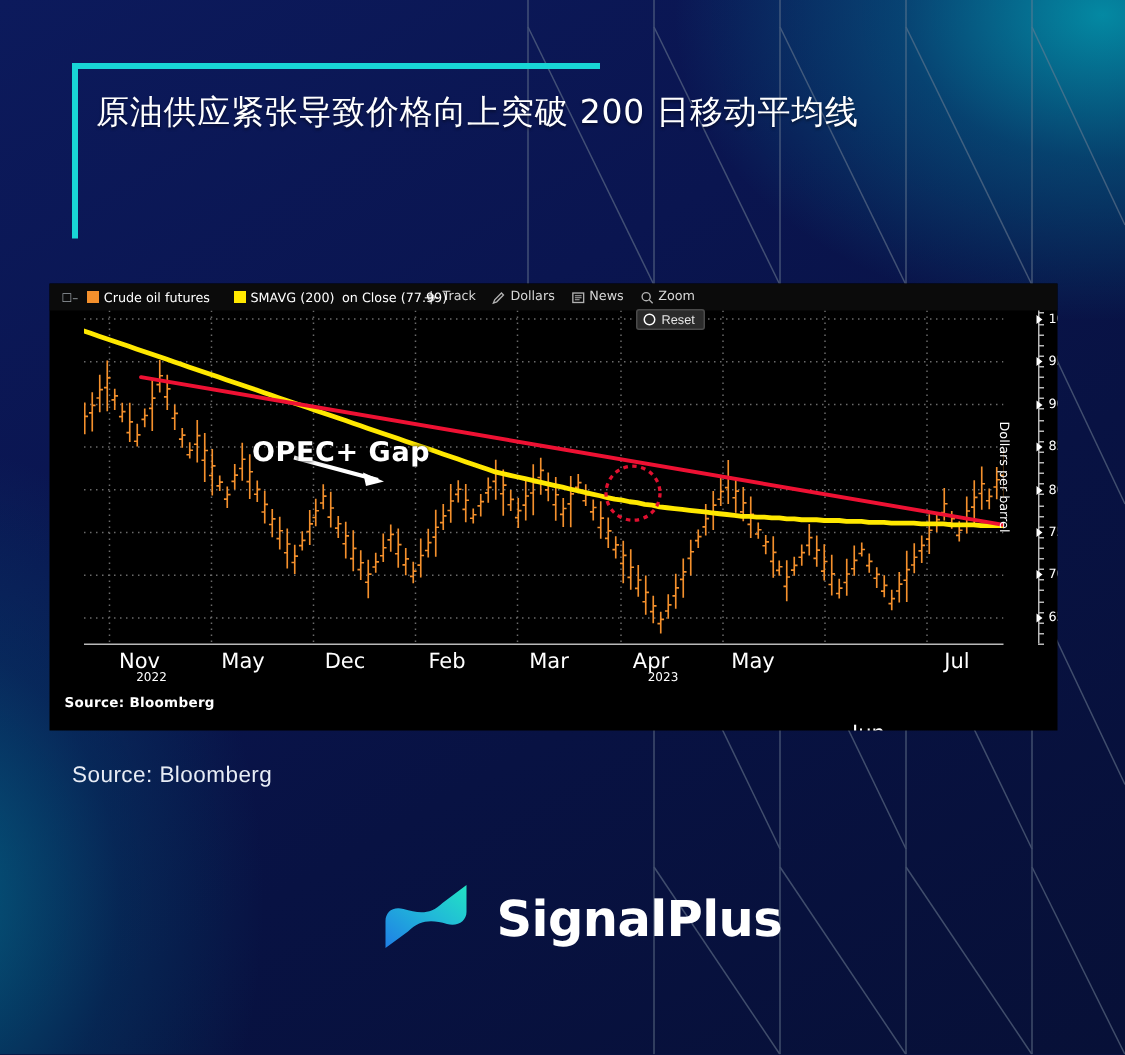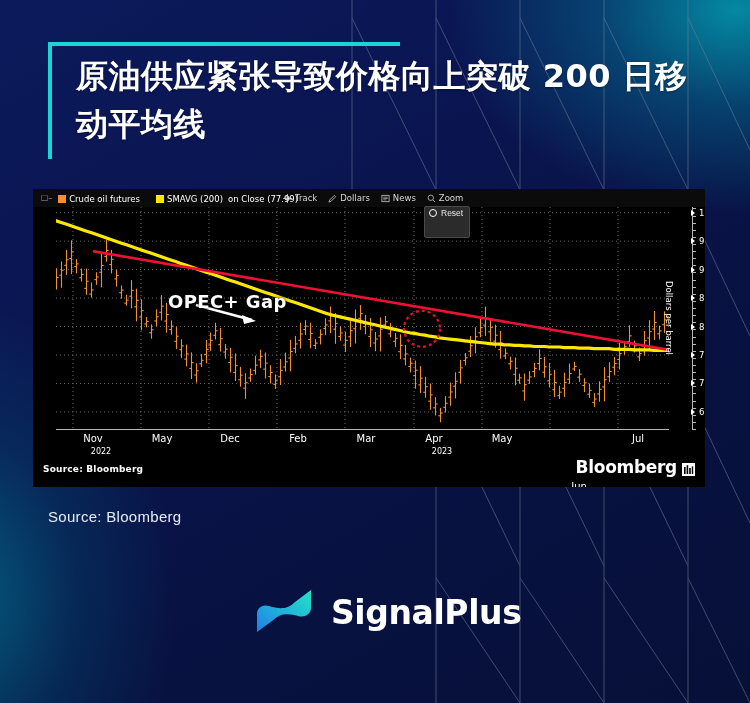--- a/index.html
+++ b/index.html
@@ -18,22 +18,22 @@
       radial-gradient(300px 420px at -40px 600px, rgba(0,150,170,0.55) 0%, rgba(0,110,140,0.22) 40%, rgba(10,20,70,0.0) 72%),
       linear-gradient(150deg,#0c1a5c 0%,#0a1550 35%,#081243 62%,#071037 100%);
   }
   .bg-lines{position:absolute;inset:0;}
   .bg-lines svg{display:block;}
 
   
   .title-wrap{position:absolute;left:48px;top:42px;width:640px;}
   .title-bracket{position:absolute;left:0px;top:0px;}
   .title-text{
-    position:absolute;left:28px;top:10px;width:620px;
-    color:#ffffff;font-size:32px;line-height:48px;font-weight:bold;
+    position:absolute;left:16px;top:10px;width:620px;
+    color:#ffffff;font-size:22px;line-height:48px;font-weight:normal;
     letter-spacing:0.5px;
     font-family:"DejaVu Sans","Liberation Sans",sans-serif;
     text-shadow:0 1px 2px rgba(0,0,0,0.45);
   }
 
   
   .chart-panel{
     position:absolute;left:33px;top:189px;width:672px;height:298px;
     background:#000000;overflow:hidden;
     font-family:"DejaVu Sans","Liberation Sans",sans-serif;
@@ -59,21 +59,21 @@
     font-size:8.5px;color:#d8d8d8;z-index:5;
   }
   .tb-item{display:flex;align-items:center;gap:3px;white-space:nowrap;}
   .tb-ico{display:inline-block;width:9px;height:9px;opacity:.85;}
   .tb-ico svg{display:block;}
 
   .reset-btn{
     position:absolute;left:424px;top:206px;
     display:flex;align-items:center;gap:4px;
     background:#2b2b2b;border:1px solid #4a4a4a;border-radius:2px;
-    padding:1px 6px 19px 4px;font-size:8.5px;color:#e6e6e6;z-index:7;
+    padding:1px 6px 1px 4px;font-size:8.5px;color:#e6e6e6;z-index:7;
   }
   .reset-dot{
     width:8px;height:8px;border-radius:50%;
     border:1.6px solid #ffffff;box-sizing:border-box;background:#2b2b2b;
   }
 
   
   .plot{position:absolute;left:23px;top:18px;width:613px;height:222px;}
   .plot svg{display:block;}
 
@@ -92,21 +92,21 @@
   .yminor{position:absolute;left:1px;width:4px;height:1px;background:#b9b9b9;}
   .ylabel{
     position:absolute;right:-1px;top:50%;
     transform:translateY(-50%) rotate(90deg);transform-origin:center;
     font-size:8.5px;color:#ffffff;white-space:nowrap;
   }
 
   
   .xaxis-line{position:absolute;left:23px;top:240px;width:613px;height:1px;background:#b9b9b9;}
   .xtick{
-    position:absolute;top:244px;font-size:10px;color:#ffffff;
+    position:absolute;top:244px;font-size:14px;color:#ffffff;
     transform:translateX(-50%);white-space:nowrap;
   }
   .xyear{
     position:absolute;top:258px;font-size:8px;color:#ffffff;
     transform:translateX(-50%);white-space:nowrap;
   }
 
   .footer-src{
     position:absolute;left:10px;top:275px;font-size:9px;font-weight:bold;
     color:#ffffff;letter-spacing:.2px;
@@ -653,32 +653,20 @@
           <div class="ytick" style="top: 148px; left: 30px;"><span class="arrow"></span>75</div>
           <div class="ytick" style="top: 176.462px; left: 30px;"><span class="arrow"></span>70</div>
           <div class="ytick" style="top: 204.923px; left: 30px;"><span class="arrow"></span>65</div>
         </div>
       <div class="ylabel">Dollars per barrel</div>
     </div>
 
     <div class="xaxis-line"></div>
 
     <div class="footer-src">Source: Bloomberg</div>
-    <div class="bbg-brand">
-      <span class="bbg-word">Bloomberg</span>
-      <span class="bbg-mark">
-        <svg width="13" height="13" viewBox="0 0 13 13">
-            <rect width="13" height="13" fill="#ffffff"></rect>
-            <rect x="2" y="4" width="1.6" height="7" fill="#000"></rect>
-            <rect x="4.6" y="2.2" width="1.6" height="8.8" fill="#000"></rect>
-            <rect x="7.2" y="5" width="1.6" height="6" fill="#000"></rect>
-            <rect x="9.8" y="3.4" width="1.4" height="7.6" fill="#000"></rect>
-          </svg>
-      </span>
-    </div>
   <div class="yminor" style="top: 240px; left: 659px;"></div>
       <div class="yminor" style="top: 232.885px; left: 659px;"></div>
       <div class="yminor" style="top: 225.769px; left: 659px;"></div>
       <div class="yminor" style="top: 218.654px; left: 659px;"></div>
       <div class="yminor" style="top: 211.538px; left: 659px;"></div>
       <div class="yminor" style="top: 204.423px; left: 659px;"></div>
       <div class="yminor" style="top: 197.308px; left: 659px;"></div>
       <div class="yminor" style="top: 190.192px; left: 659px;"></div>
       <div class="yminor" style="top: 183.077px; left: 659px;"></div>
       <div class="yminor" style="top: 175.962px; left: 659px;"></div>

